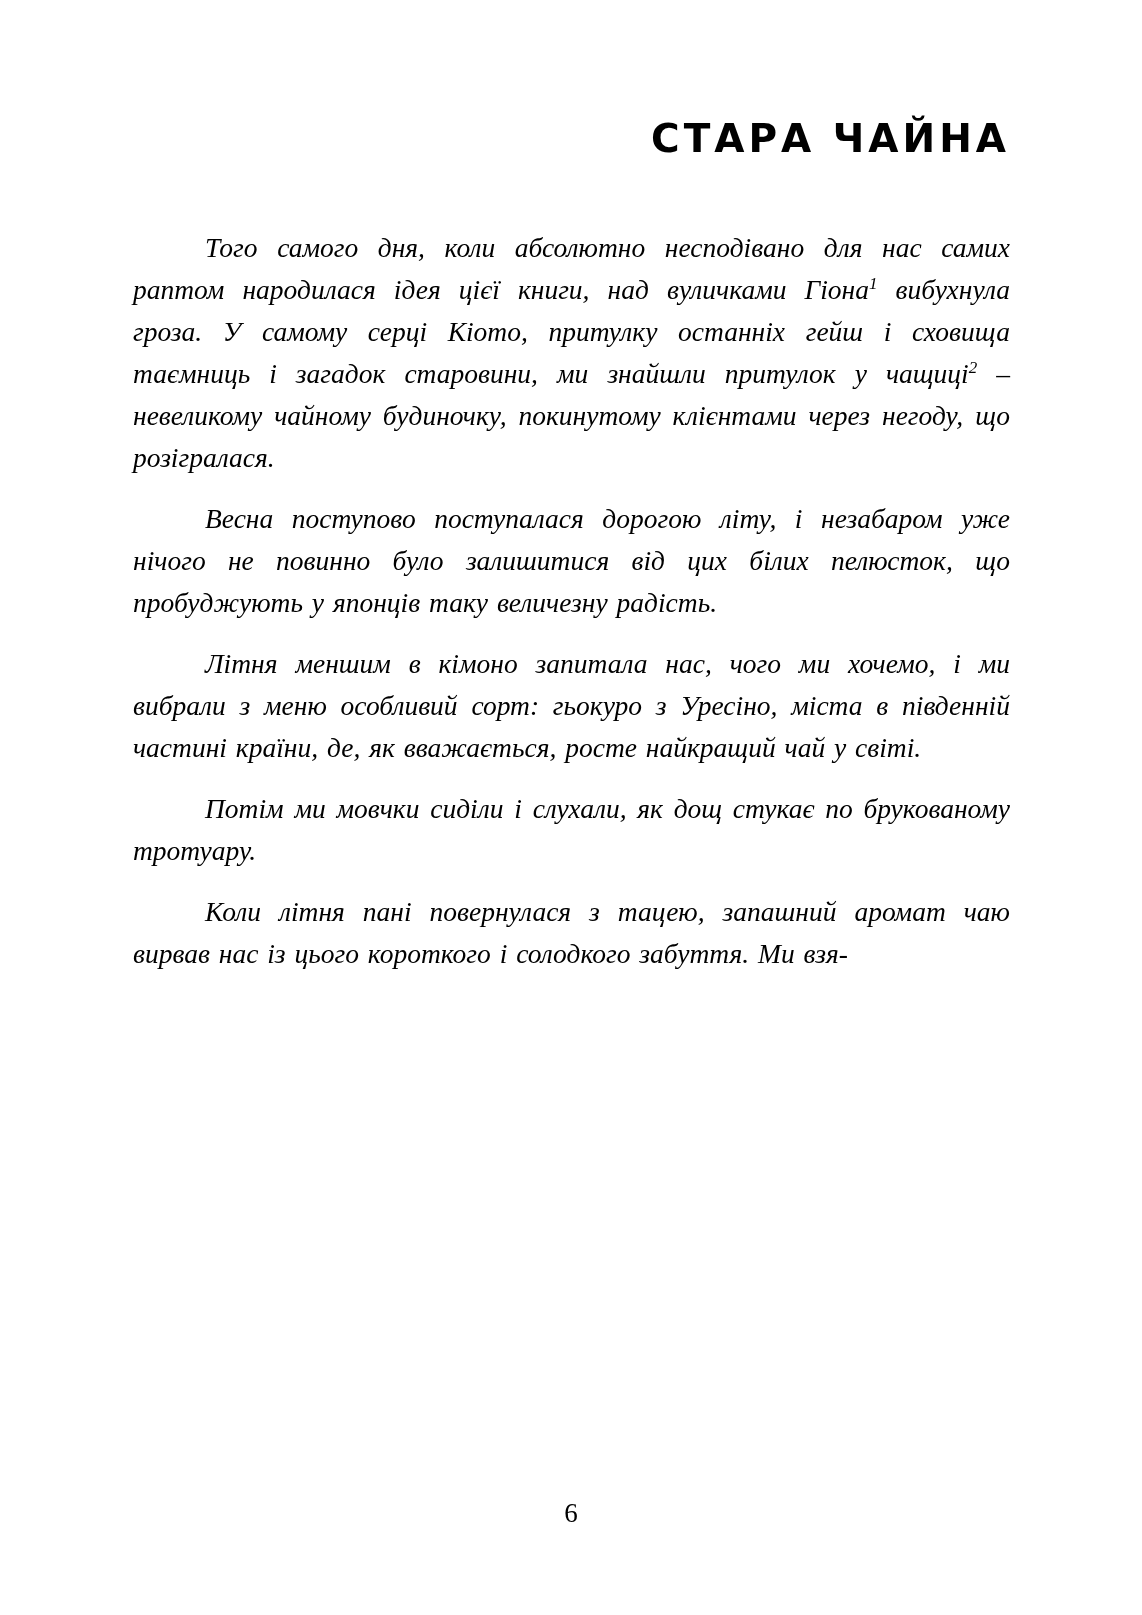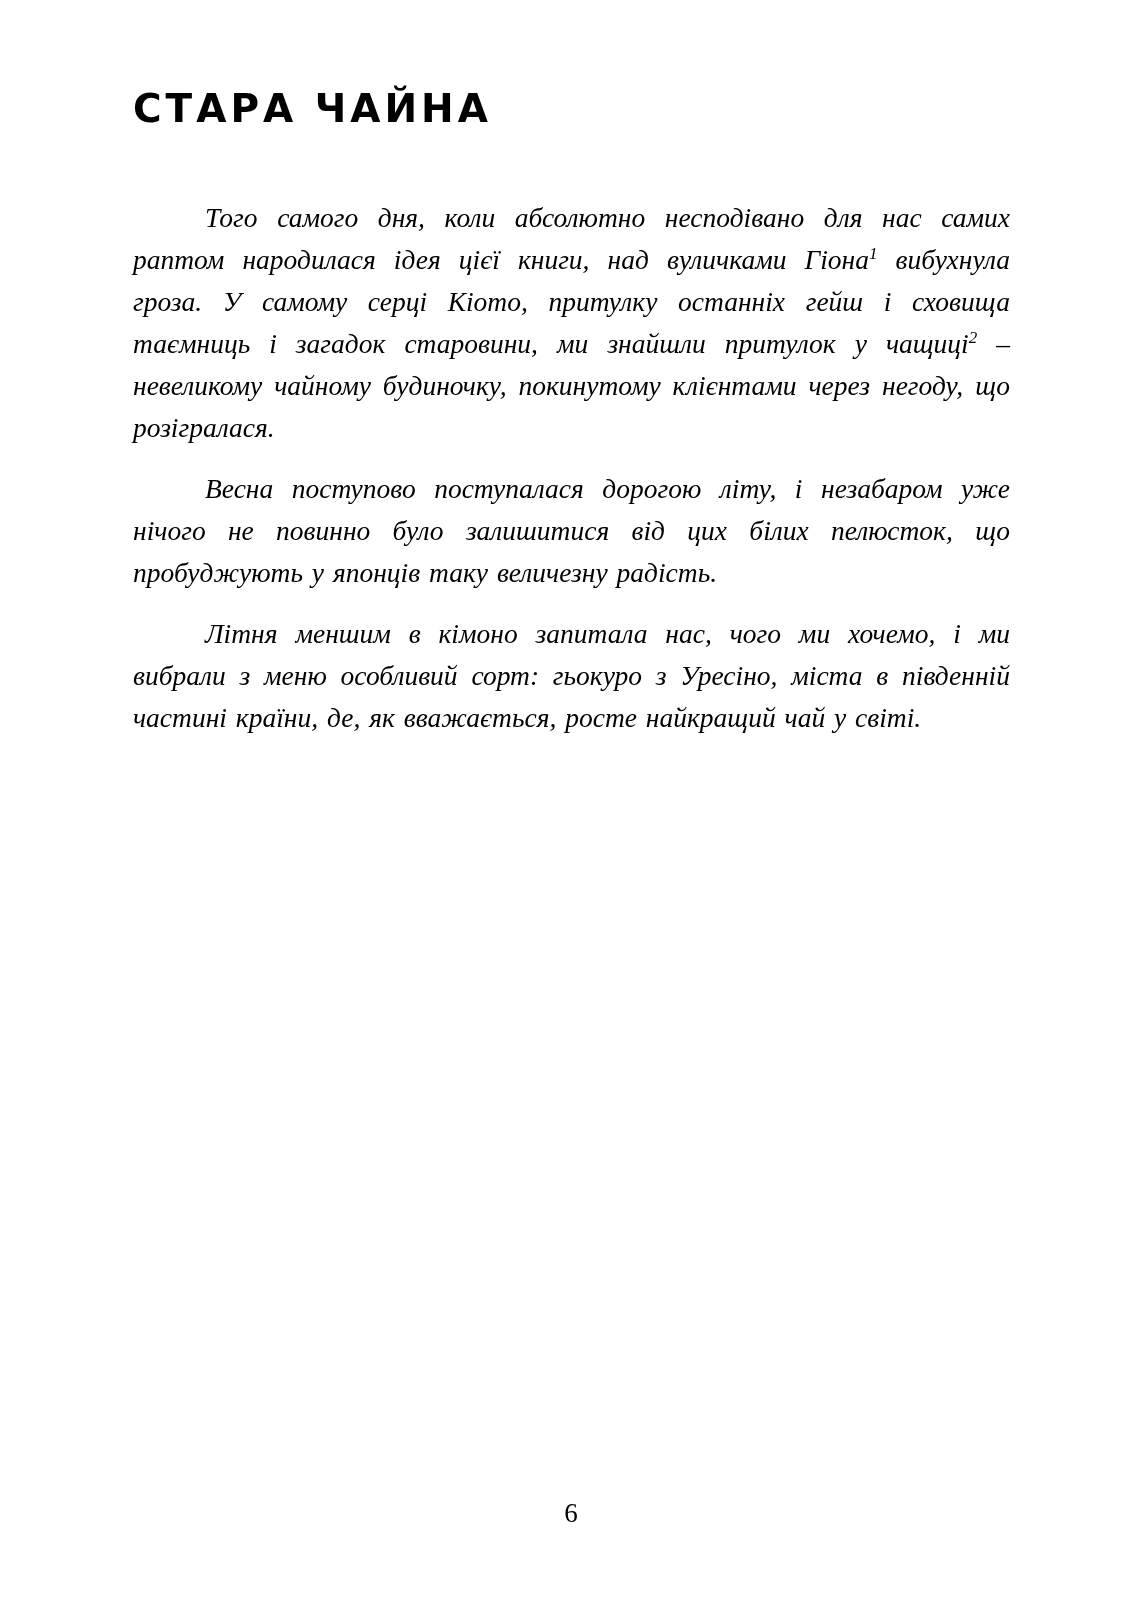--- a/index.html
+++ b/index.html
@@ -14,26 +14,26 @@
     margin: 0 auto;
     background: #ffffff;
     box-sizing: border-box;
     padding: 0 132px 0 133px;
     color: #000000;
     font-family: "Liberation Serif", serif;
     overflow: hidden;
   }
   .chapter-title {
     margin: 0;
-    padding-top: 86px;
+    padding-top: 116px;
     font-family: "DejaVu Sans", sans-serif;
     font-weight: 700;
     font-size: 39px;
     letter-spacing: 4px;
-    text-align: left;
+    text-align: right;
     color: #000000;
   }
   .page-body {
     margin-top: 66px;
     font-size: 27.5px;
     line-height: 42px;
     text-align: justify;
     word-spacing: 2px;
   }
   .page-body p {
@@ -71,19 +71,21 @@
     <p>
       <span>Того самого дня, коли абсолютно несподівано для нас самих раптом народилася ідея цієї книги, над вуличками Гіона</span><sup class="footnote-ref">1</sup><span> вибухнула гроза. У самому серці Кіото, притулку останніх гейш і сховища таємниць і загадок старовини, ми знайшли притулок у чащиці</span><sup class="footnote-ref">2</sup><span> – невеликому чайному будиночку, покинутому клієнтами через негоду, що розігралася.</span>
     </p>
 
 
     <p>Весна поступово поступалася дорогою літу, і незабаром уже нічого не повинно було залишитися від цих білих пелюсток, що пробуджують у японців таку величезну радість.</p>
 
     <p>Літня меншим в кімоно запитала нас, чого ми хочемо, і ми вибрали з меню особливий сорт: гьокуро з Уресіно, міста в південній частині країни, де, як вважається, росте найкращий чай у світі.</p>
 
 
+    <p>Потім ми мовчки сиділи і слухали, як дощ стукає по брукованому тротуару.</p>
 
+    <p>Коли літня пані повернулася з тацею, запашний аромат чаю вирвав нас із цього короткого і солодкого забуття. Ми взя-</p>
 
   </div>
 
   <div class="page-number">6</div>
 
 </div>
 
 </body></html>

